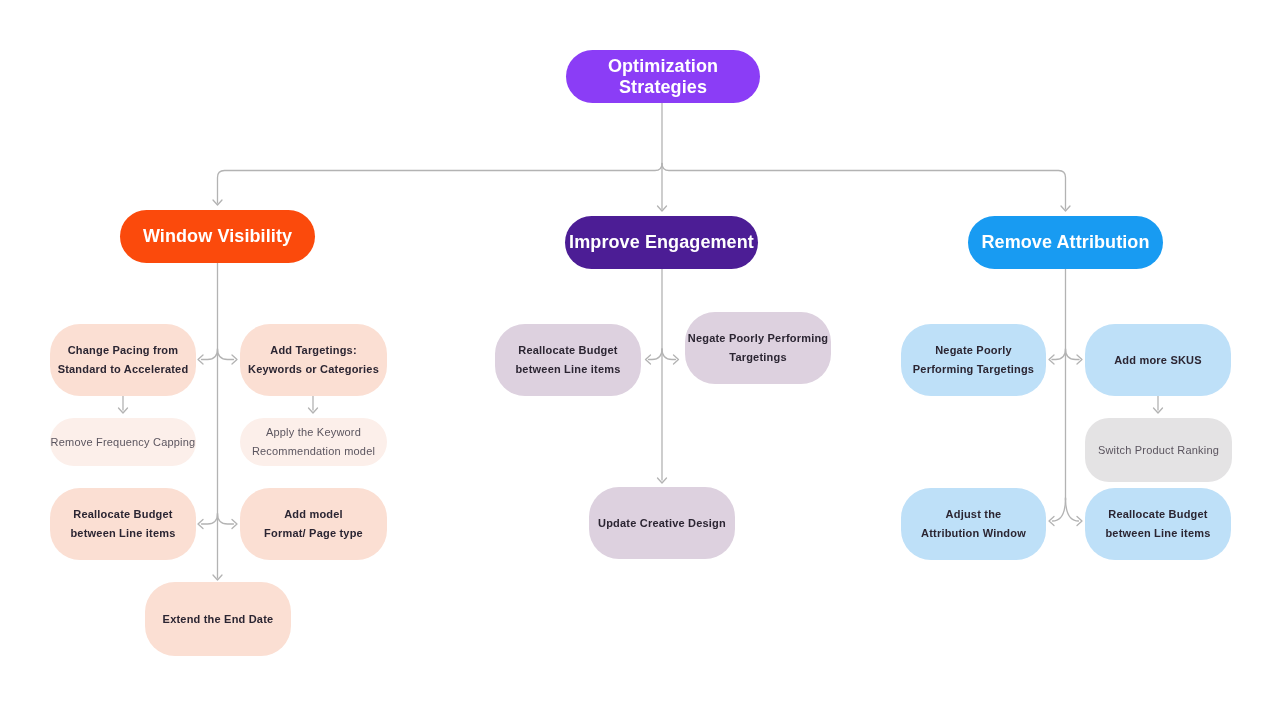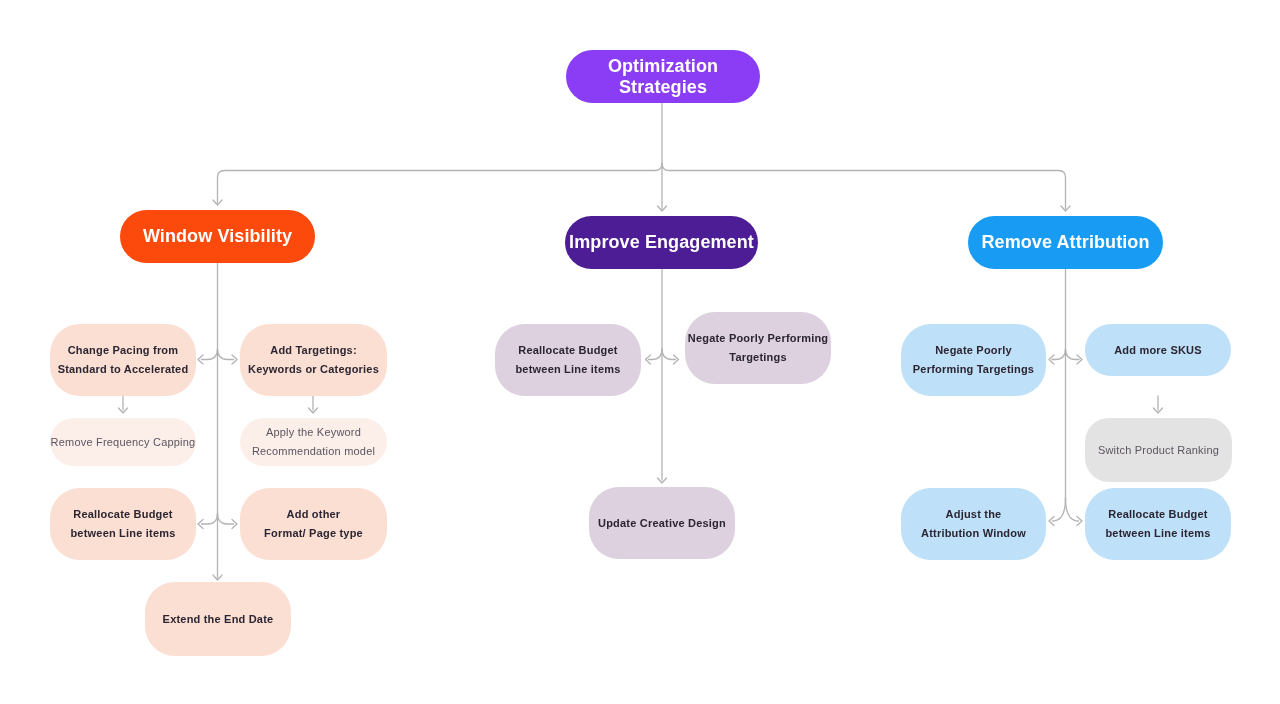--- a/index.html
+++ b/index.html
@@ -81,21 +81,21 @@
   .n-v5 { left: 240px; top: 488px; width: 147px; height: 72px; }
   .n-v6 { left: 145px; top: 582px; width: 146px; height: 74px; }
 
   
   .n-e0 { left: 495px; top: 324px; width: 146px; height: 72px; }
   .n-e1 { left: 685px; top: 312px; width: 146px; height: 72px; }
   .n-e2 { left: 589px; top: 487px; width: 146px; height: 72px; }
 
   
   .n-a0 { left: 901px;  top: 324px; width: 145px; height: 72px; }
-  .n-a1 { left: 1085px; top: 324px; width: 146px; height: 52px; }
+  .n-a1 { left: 1085px; top: 324px; width: 146px; height: 72px; }
   .n-a2 { left: 1085px; top: 418px; width: 147px; height: 64px; }
   .n-a3 { left: 901px;  top: 488px; width: 145px; height: 72px; }
   .n-a4 { left: 1085px; top: 488px; width: 146px; height: 72px; }
 </style>
 </head>
 <body>
 
 <div class="canvas">
 
   <svg class="connector-layer" viewBox="0 0 1280 704">
@@ -157,21 +157,21 @@
 
   <div class="node sub fill-peach n-v0">Change Pacing from
 Standard to Accelerated</div>
   <div class="node sub fill-peach n-v1">Add Targetings:
 Keywords or Categories</div>
   <div class="node sub light fill-peach-light n-v2">Remove Frequency Capping</div>
   <div class="node sub light fill-peach-light n-v3">Apply the Keyword
 Recommendation model</div>
   <div class="node sub fill-peach n-v4">Reallocate Budget
 between Line items</div>
-  <div class="node sub fill-peach n-v5">Add other
+  <div class="node sub fill-peach n-v5">Add model
 Format/ Page type</div>
   <div class="node sub fill-peach n-v6">Extend the End Date</div>
 
   <div class="node sub fill-lavender n-e0">Reallocate Budget
 between Line items</div>
   <div class="node sub fill-lavender n-e1">Negate Poorly Performing
 Targetings</div>
   <div class="node sub fill-lavender n-e2">Update Creative Design</div>
 
   <div class="node sub fill-blue n-a0">Negate Poorly

